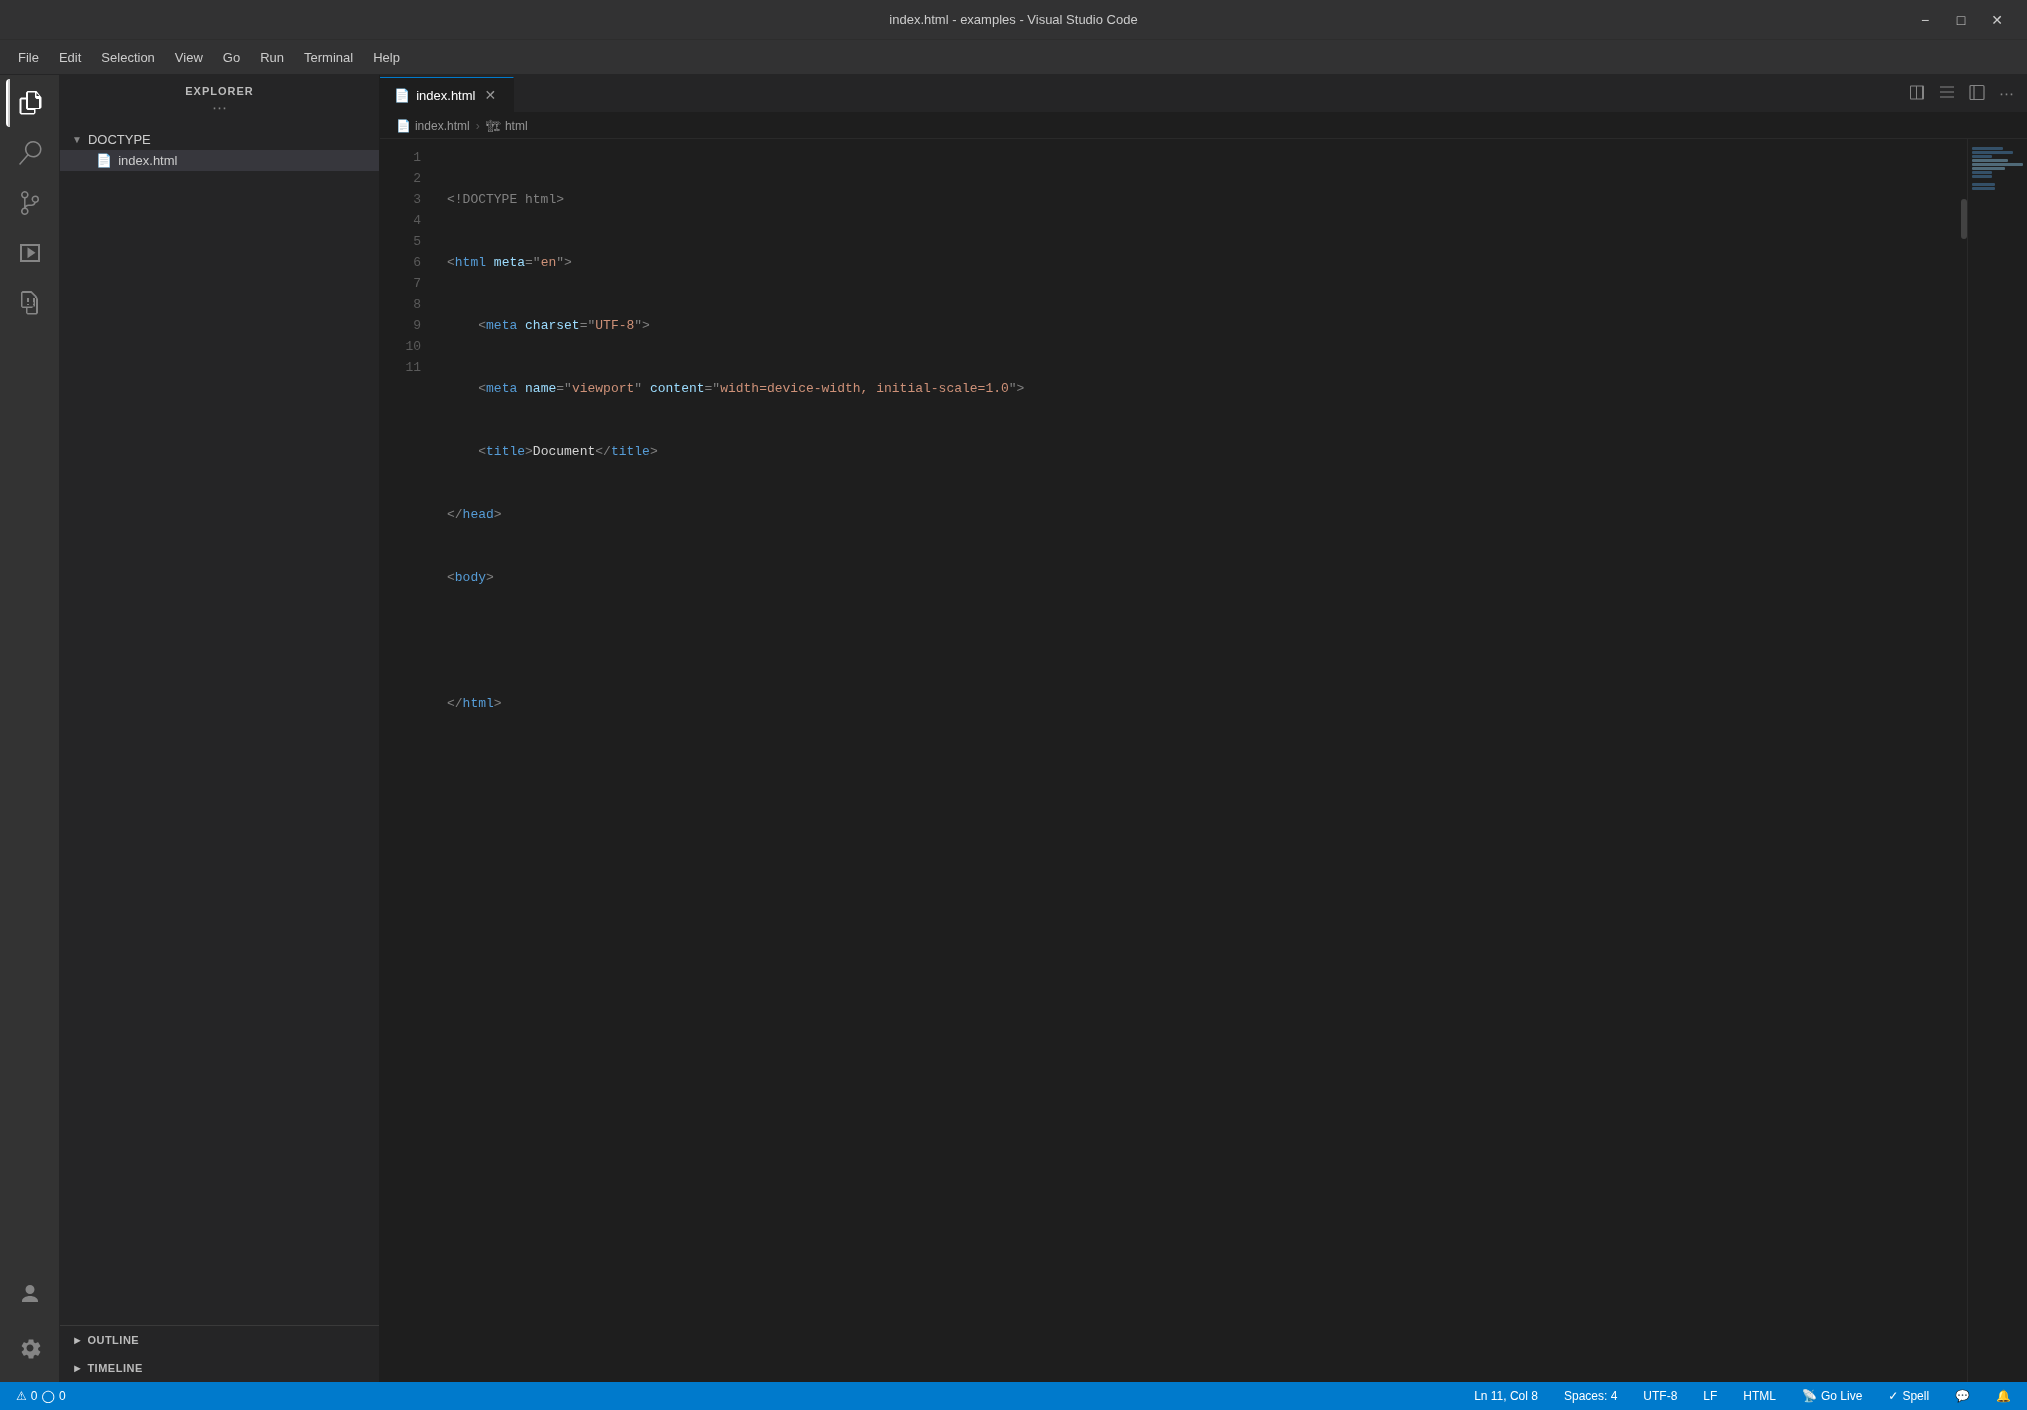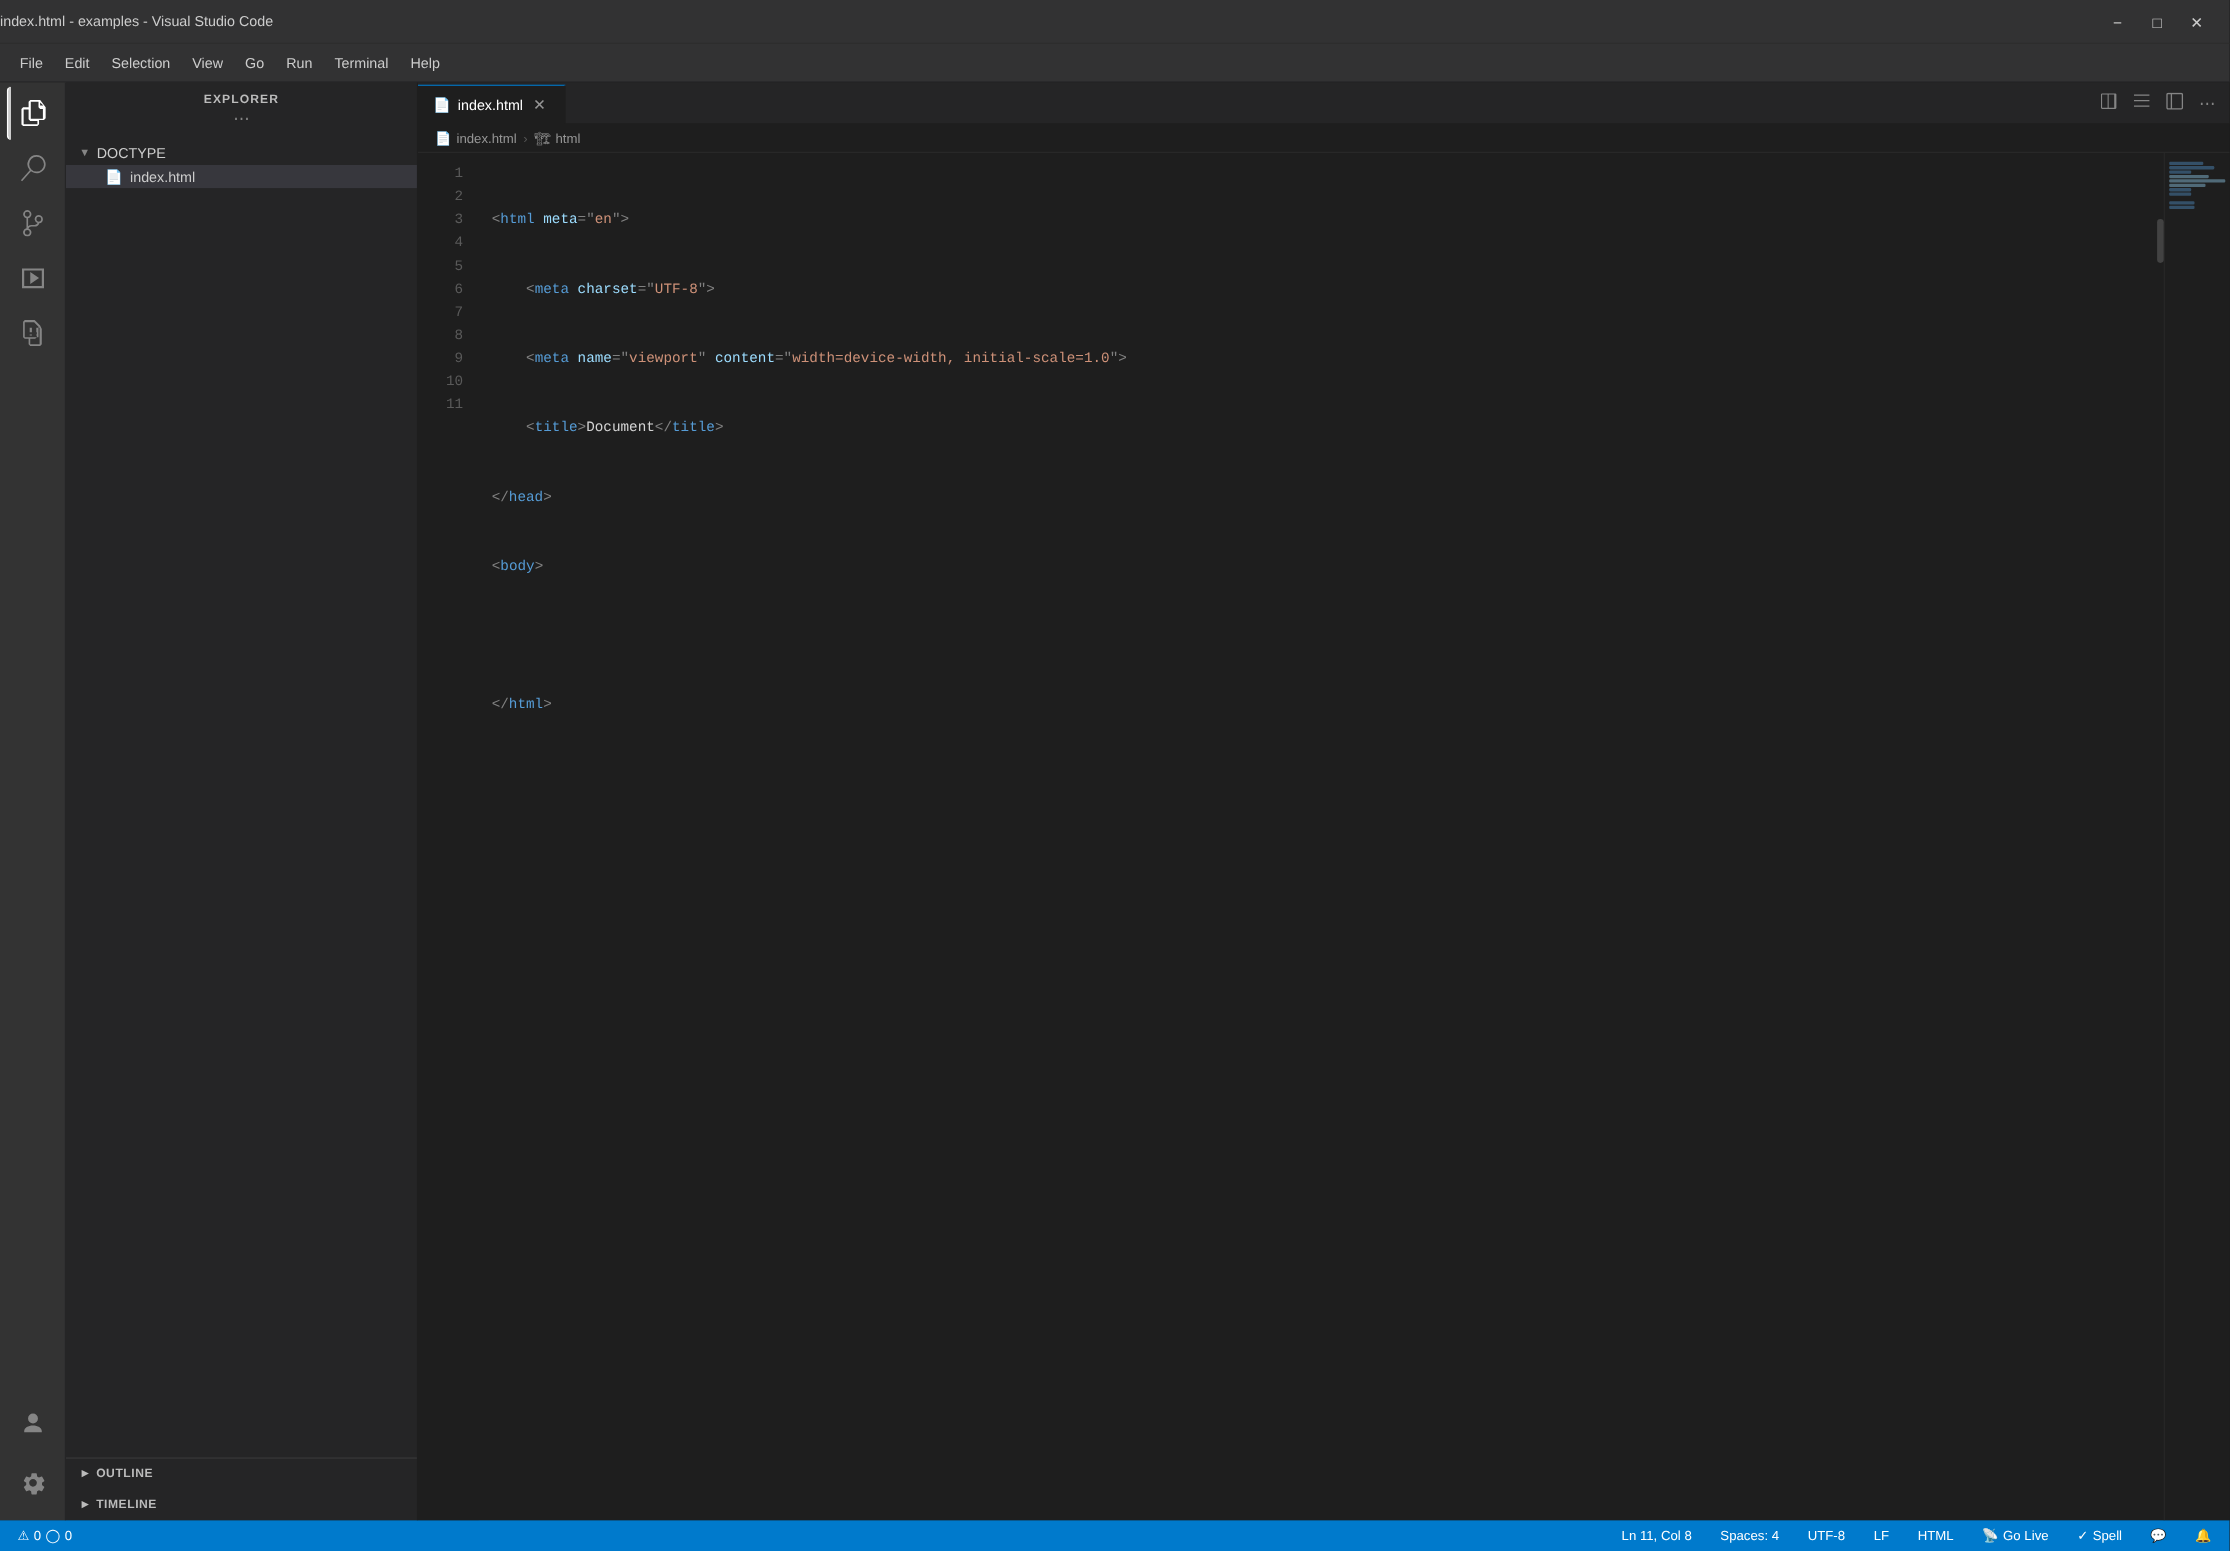--- a/index.html
+++ b/index.html
@@ -12,21 +12,21 @@
       overflow: hidden;
       font-size: 13px;
     }
 
     
     .title-bar {
       background: #323233;
       height: 40px;
       display: flex;
       align-items: center;
-      justify-content: flex-start;
+      justify-content: center;
       position: relative;
       border-bottom: 1px solid #2d2d2d;
     }
     .title-bar-title {
       font-size: 13px;
       color: #cccccc;
       font-weight: 400;
     }
     .title-bar-controls {
       position: absolute;
@@ -547,20 +547,21 @@
         <div>5</div>
         <div>6</div>
         <div>7</div>
         <div>8</div>
         <div>9</div>
         <div>10</div>
         <div>11</div>
       </div>
 
       <div class="code-content">
+        <span class="code-line"><span class="s-punct">&lt;!</span><span class="s-doctype">DOCTYPE html</span><span class="s-punct">&gt;</span></span>
         <span class="code-line"><span class="s-punct">&lt;</span><span class="s-tag">html</span> <span class="s-attr">meta</span><span class="s-punct">="</span><span class="s-val">en</span><span class="s-punct">"&gt;</span></span>
         <span class="code-line">    <span class="s-punct">&lt;</span><span class="s-tag">meta</span> <span class="s-attr">charset</span><span class="s-punct">="</span><span class="s-val">UTF-8</span><span class="s-punct">"&gt;</span></span>
         <span class="code-line">    <span class="s-punct">&lt;</span><span class="s-tag">meta</span> <span class="s-attr">name</span><span class="s-punct">="</span><span class="s-val">viewport</span><span class="s-punct">"</span> <span class="s-attr">content</span><span class="s-punct">="</span><span class="s-val">width=device-width, initial-scale=1.0</span><span class="s-punct">"&gt;</span></span>
         <span class="code-line">    <span class="s-punct">&lt;</span><span class="s-tag">title</span><span class="s-punct">&gt;</span><span class="s-text">Document</span><span class="s-punct">&lt;/</span><span class="s-tag">title</span><span class="s-punct">&gt;</span></span>
         <span class="code-line"><span class="s-punct">&lt;/</span><span class="s-tag">head</span><span class="s-punct">&gt;</span></span>
         <span class="code-line"><span class="s-punct">&lt;</span><span class="s-tag">body</span><span class="s-punct">&gt;</span></span>
         <span class="code-line"></span>
         <span class="code-line"><span class="s-punct">&lt;/</span><span class="s-tag">html</span><span class="s-punct">&gt;</span></span>
       </div>
 

